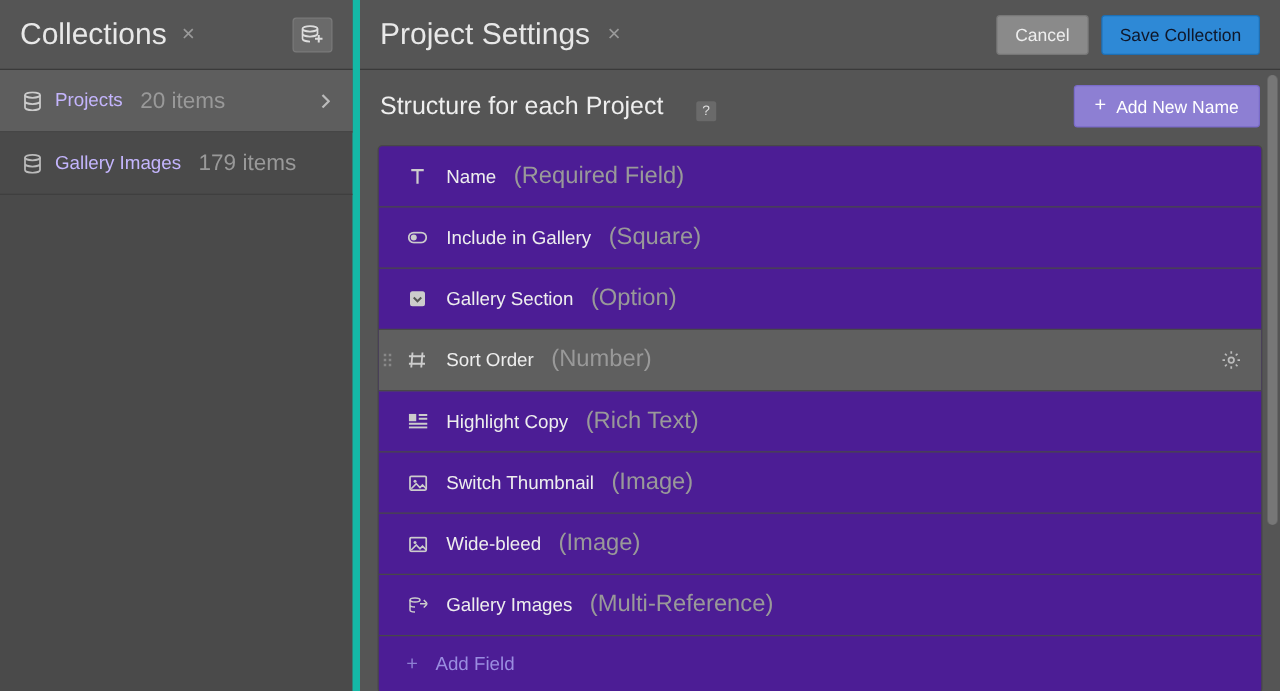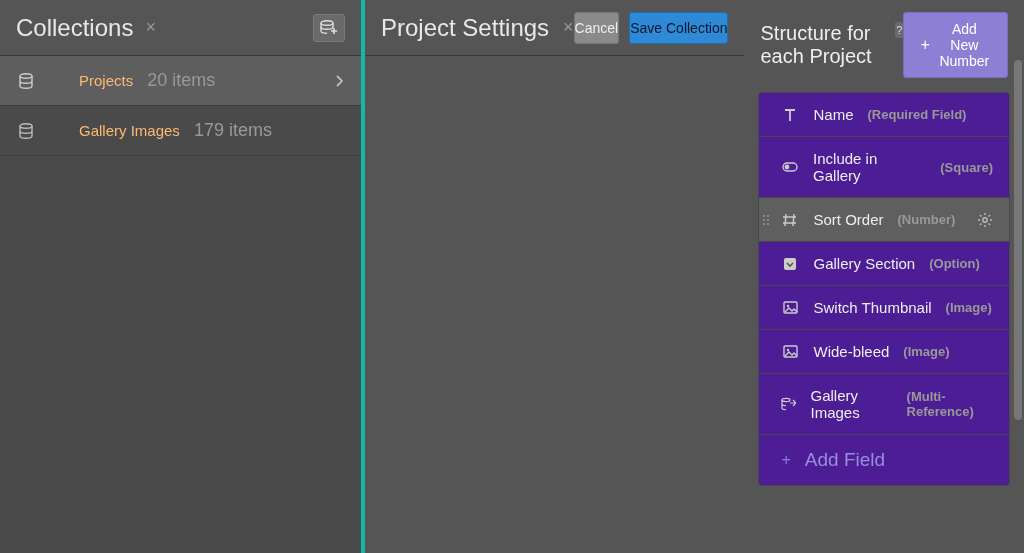--- a/index.html
+++ b/index.html
@@ -1,58 +1,58 @@
 <!DOCTYPE html>
 <html><head>
 <meta charset="utf-8">
 <style>
   * { box-sizing: border-box; margin: 0; padding: 0; font-family: -apple-system, BlinkMacSystemFont, "Segoe UI", Arial, sans-serif; }
   html, body { height: 100%; background: #404040; }
   .app { display: flex; width: 1024px; height: 553px; background: #555; }
-  .sidebar { width: 365px; background: #4a4a4a; display: flex; flex-direction: column; border-right: 4px solid #14b8a6; }
+  .sidebar { width: 288px; background: #4a4a4a; display: flex; flex-direction: column; border-right: 6px solid #14b8a6; }
   .sidebar-header { display: flex; align-items: center; justify-content: space-between; padding: 12px 16px; height: 56px; background: #555; border-bottom: 1px solid #3a3a3a;}
   .sidebar-title { font-size: 24px; font-weight: 300; color: #e8e8e8; display: flex; align-items: center; gap: 12px;}
   .close-x { color: #999; font-size: 18px; cursor: pointer; font-weight: 300;}
   .add-col-btn { width: 32px; height: 28px; background: #6a6a6a; border: 1px solid #7a7a7a; border-radius: 3px; display: flex; align-items: center; justify-content: center; cursor: pointer;}
   .collection-list { display: flex; flex-direction: column; }
   .collection-item { display: flex; align-items: center; padding: 14px 18px; border-bottom: 1px solid #3f3f3f; cursor: pointer; gap: 10px;}
   .collection-item.active { background: #5e5e5e; }
   .col-icon svg { display: block; }
-  .col-label { color: #fdba74; font-size: 15px; margin-left: 35px; }
+  .col-label { color: #c4b5fd; font-size: 15px; }
   .col-count { color: #999; font-size: 18px; margin-left: 4px;}
   .col-chevron { margin-left: auto; color: #aaa;}
 
-  .main { flex: 1; display: flex; background: #555; position: relative;}
+  .main { flex: 1; display: flex; flex-direction: column; background: #555; position: relative;}
   .main-header { display: flex; align-items: center; justify-content: space-between; padding: 10px 16px; height: 56px; border-bottom: 1px solid #3a3a3a;}
   .main-title { font-size: 24px; font-weight: 300; color: #e8e8e8; display: flex; align-items: center; gap: 14px;}
   .header-actions { display: flex; gap: 10px;}
-  .btn { padding: 7px 0; border-radius: 3px; font-size: 14px; cursor: pointer; border: 1px solid transparent;}
+  .btn { padding: 7px 14px; border-radius: 3px; font-size: 14px; cursor: pointer; border: 1px solid transparent;}
   .btn-cancel { background: #8a8a8a; color: #eee; border-color: #777;}
   .btn-save { background: #2e89d6; color: #0f172a; border-color: #1d6fb4;}
   .btn-add-new { background: #8d7fd3; color: #fff; border-color: #7a6bc9; display: flex; align-items: center; gap: 8px; padding: 8px 16px;}
   .plus { font-size: 16px; line-height: 1;}
 
   .main-body { padding: 0 14px 14px 14px; overflow-y: auto; flex: 1; position: relative;}
   .structure-header { display: flex; align-items: center; justify-content: space-between; padding: 12px 2px 14px;}
-  .structure-title { font-size: 20px; color: #eee; font-weight: 400; display: flex; align-items: flex-start; gap: 16px;}
+  .structure-title { font-size: 20px; color: #eee; font-weight: 400; display: flex; align-items: flex-end; gap: 26px;}
   .help-badge { font-size: 11px; background: #6a6a6a; color: #ddd; width: 16px; height: 16px; border-radius: 2px; display: inline-flex; align-items: center; justify-content: center;}
 
   .field-list { border: 1px solid #484848; border-radius: 4px; background: #4c1d95; overflow: hidden;}
   .field-row { display: flex; align-items: center; padding: 13px 16px 13px 22px; border-bottom: 1px solid #484848; gap: 14px; position: relative;}
   .field-row:last-child { border-bottom: none;}
   .field-row.highlight { background: #5f5f5f;}
   .drag-dots { position: absolute; left: 4px; top: 50%; transform: translateY(-50%); display: grid; grid-template-columns: 2px 2px; grid-auto-rows: 2px; gap: 2px;}
   .drag-dots span { background: #888; width: 2px; height: 2px;}
   .field-icon { width: 18px; display: flex; align-items: center; justify-content: center; color: #ccc;}
   .field-name { color: #eee; font-size: 15px;}
-  .field-type { color: #999; font-size: 13px; font-weight: bold;}
+  .field-type { color: #999; font-size: 19px;}
   .gear { margin-left: auto; color: #aaa; cursor: pointer;}
   .add-field-row { display: flex; align-items: center; gap: 14px; padding: 14px 22px; color: #8d7fd3; cursor: pointer;}
   .add-field-row .plus { color: #8d7fd3;}
-  .add-field-label { color: #9a8de0; font-size: 19px;}
+  .add-field-label { color: #9a8de0; font-size: 15px;}
   .scrollbar-thumb { position: absolute; right: 2px; top: 60px; width: 8px; height: 360px; background: #777; border-radius: 4px;}
 
   svg { display: block; }
 </style>
 </head>
 <body>
 
 <div class="app">
 
   <aside class="sidebar">
@@ -112,21 +112,21 @@
     </div>
 
     <div class="main-body">
       <div class="structure-header">
         <div class="structure-title">
           <span>Structure for each Project</span>
           <span class="help-badge">?</span>
         </div>
         <button class="btn btn-add-new">
           <span class="plus">+</span>
-          <span>Add New Number</span>
+          <span>Add New Name</span>
         </button>
       </div>
 
       <div class="field-list">
 
         <div class="field-row">
           <span class="field-icon">
             <svg width="14" height="14" viewBox="0 0 14 14">
                 <path d="M2 2h10M7 2v11" stroke="#ccc" stroke-width="1.8" fill="none"></path>
               </svg>
@@ -137,20 +137,31 @@
 
         <div class="field-row">
           <span class="field-icon">
             <svg width="16" height="10" viewBox="0 0 16 10">
                 <rect x="1" y="1" width="14" height="8" rx="4" fill="none" stroke="#ccc" stroke-width="1.4"></rect>
                 <circle cx="5" cy="5" r="2.4" fill="#ccc"></circle>
               </svg>
           </span>
           <span class="field-name">Include in Gallery</span>
           <span class="field-type">(Square)</span>
+        </div>
+
+        <div class="field-row">
+          <span class="field-icon">
+            <svg width="14" height="14" viewBox="0 0 14 14">
+                <rect x="1" y="1" width="12" height="12" rx="2" fill="#ccc"></rect>
+                <path d="M4 6l3 3 3-3" stroke="#555" stroke-width="1.6" fill="none"></path>
+              </svg>
+          </span>
+          <span class="field-name">Gallery Section</span>
+          <span class="field-type">(Option)</span>
         </div>
 
         <div class="field-row highlight">
           <div class="drag-dots">
               <span></span>
               <span></span>
               <span></span>
               <span></span>
               <span></span>
               <span></span>
@@ -165,29 +176,28 @@
           <span class="gear">
             <svg width="16" height="16" viewBox="0 0 16 16">
                 <circle cx="8" cy="8" r="2.2" fill="none" stroke="#bbb" stroke-width="1.4"></circle>
                 <path d="M8 1v2M8 13v2M1 8h2M13 8h2M3 3l1.4 1.4M11.6 11.6L13 13M13 3l-1.4 1.4M4.4 11.6L3 13" stroke="#bbb" stroke-width="1.4"></path>
               </svg>
           </span>
         </div>
 
         <div class="field-row">
           <span class="field-icon">
-            <svg width="14" height="14" viewBox="0 0 14 14">
-                <rect x="1" y="1" width="12" height="12" rx="2" fill="#ccc"></rect>
-                <path d="M4 6l3 3 3-3" stroke="#555" stroke-width="1.6" fill="none"></path>
-              </svg>
-          </span>
-          <span class="field-name">Gallery Section</span>
-          <span class="field-type">(Option)</span>
-        </div>
-
+            <svg width="15" height="12" viewBox="0 0 15 12">
+                <rect x="0" y="0" width="6" height="6" fill="#ccc"></rect>
+                <path d="M8 1h7M8 4h7M0 8h15M0 11h15" stroke="#ccc" stroke-width="1.5"></path>
+              </svg>
+          </span>
+          <span class="field-name">Highlight Copy</span>
+          <span class="field-type">(Rich Text)</span>
+        </div>
 
         <div class="field-row">
           <span class="field-icon">
             <svg width="15" height="13" viewBox="0 0 15 13">
                 <rect x="1" y="1" width="13" height="11" rx="1" fill="none" stroke="#ccc" stroke-width="1.4"></rect>
                 <circle cx="5" cy="5" r="1.2" fill="#ccc"></circle>
                 <path d="M2 11l4-4 3 3 2-2 3 3" fill="none" stroke="#ccc" stroke-width="1.3"></path>
               </svg>
           </span>
           <span class="field-name">Switch Thumbnail</span>

